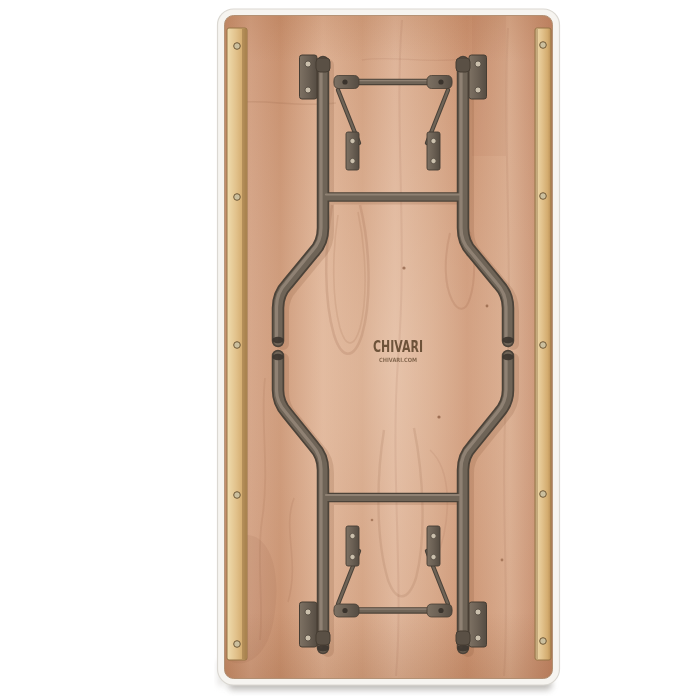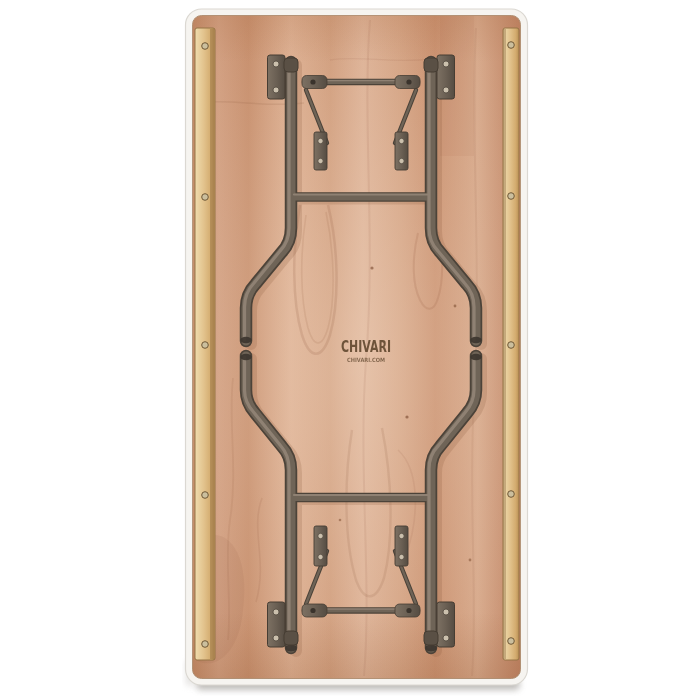--- a/index.html
+++ b/index.html
@@ -1,18 +1,18 @@
 <!DOCTYPE html>
 <html><head>
 <meta charset="utf-8">
 <style>
   html,body{margin:0;padding:0;background:#ffffff;}
   .stage{
     width:571px;height:700px;position:relative;background:#ffffff;
-    font-family:"DejaVu Sans","Liberation Sans",sans-serif;overflow:hidden;
+    font-family:"DejaVu Sans","Liberation Sans",sans-serif;overflow:hidden;margin-left:32px;
   }
   svg text{font-family:"DejaVu Sans","Liberation Sans",sans-serif;}
 </style>
 </head>
 <body>
 
 <div class="stage">
 <svg width="700" height="700" viewBox="0 0 700 700">
   <defs>
     <linearGradient id="woodGrad" x1="0" y1="0" x2="1" y2="0">

